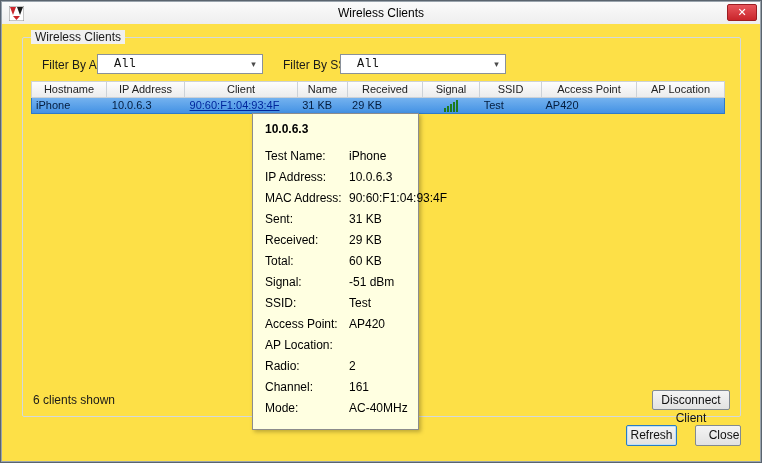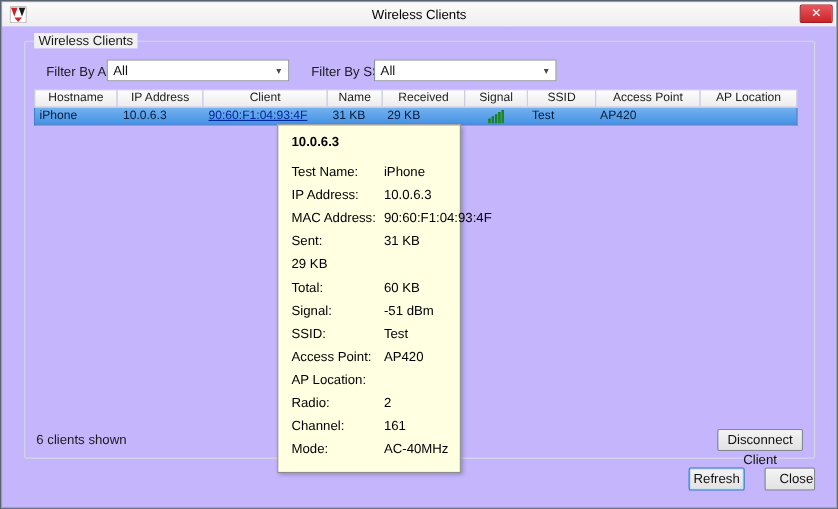--- a/index.html
+++ b/index.html
@@ -1,19 +1,19 @@
 <!DOCTYPE html>
 <html><head>
 <meta charset="utf-8">
 <style>
   * { margin:0; padding:0; box-sizing:border-box; }
   html,body { background:#c8c8c8; font-family:"Liberation Sans", sans-serif; }
   .window {
     position:relative; width:762px; height:463px;
-    background:#c4b5fd; border:1px solid #5a646e;
+    background:#fde047; border:1px solid #5a646e;
     box-shadow:0 0 0 1px #9aa4ad inset;
     overflow:hidden; font-size:12px; color:#1a1a1a;
   }
   
   .titlebar {
     position:absolute; left:1px; top:1px; right:1px; height:22px;
     background:linear-gradient(#fbfbfb,#eeeeee);
   }
   .titlebar .app-icon { position:absolute; left:7px; top:4px; width:15px; height:15px; }
   .titlebar .title {
@@ -34,21 +34,21 @@
   .groupbox-label {
     position:absolute; top:-8px; left:8px; padding:0 4px;
     background:#f0f0f0; font-size:12px; color:#1a1a1a;
   }
   
   .filter-label { position:absolute; font-size:12px; color:#1a1a1a; }
   .combo {
     position:absolute; height:20px; background:#ffffff;
     border:1px solid #8a9199; display:flex; align-items:center; cursor:pointer;
   }
-  .combo .combo-value { flex:1; padding-left:5px; font-size:12px; color:#111; }
+  .combo .combo-value { flex:1; padding-left:16px; font-size:12px; color:#111;font-family:Liberation Mono, monospace; }
   .combo .chevron {
     width:17px; text-align:center; font-size:9px; color:#4a4a4a; line-height:18px;
   }
   
   .table { position:absolute; left:8px; top:43px; width:694px; }
   .thead { display:flex; height:17px; }
   .th {
     background:linear-gradient(#fdfdfd,#ececec);
     border:1px solid #cdd2d7; border-left:none;
     font-size:11px; text-align:center; line-height:15px; color:#222;
@@ -178,20 +178,21 @@
       </div>
     <div class="tip-row">
         <span class="tip-label">MAC Address:</span>
         <span class="tip-value">90:60:F1:04:93:4F</span>
       </div>
     <div class="tip-row">
         <span class="tip-label">Sent:</span>
         <span class="tip-value">31 KB</span>
       </div>
     <div class="tip-row">
+        <span class="tip-label">Received:</span>
         <span class="tip-value">29 KB</span>
       </div>
     <div class="tip-row">
         <span class="tip-label">Total:</span>
         <span class="tip-value">60 KB</span>
       </div>
     <div class="tip-row">
         <span class="tip-label">Signal:</span>
         <span class="tip-value">-51 dBm</span>
       </div>

